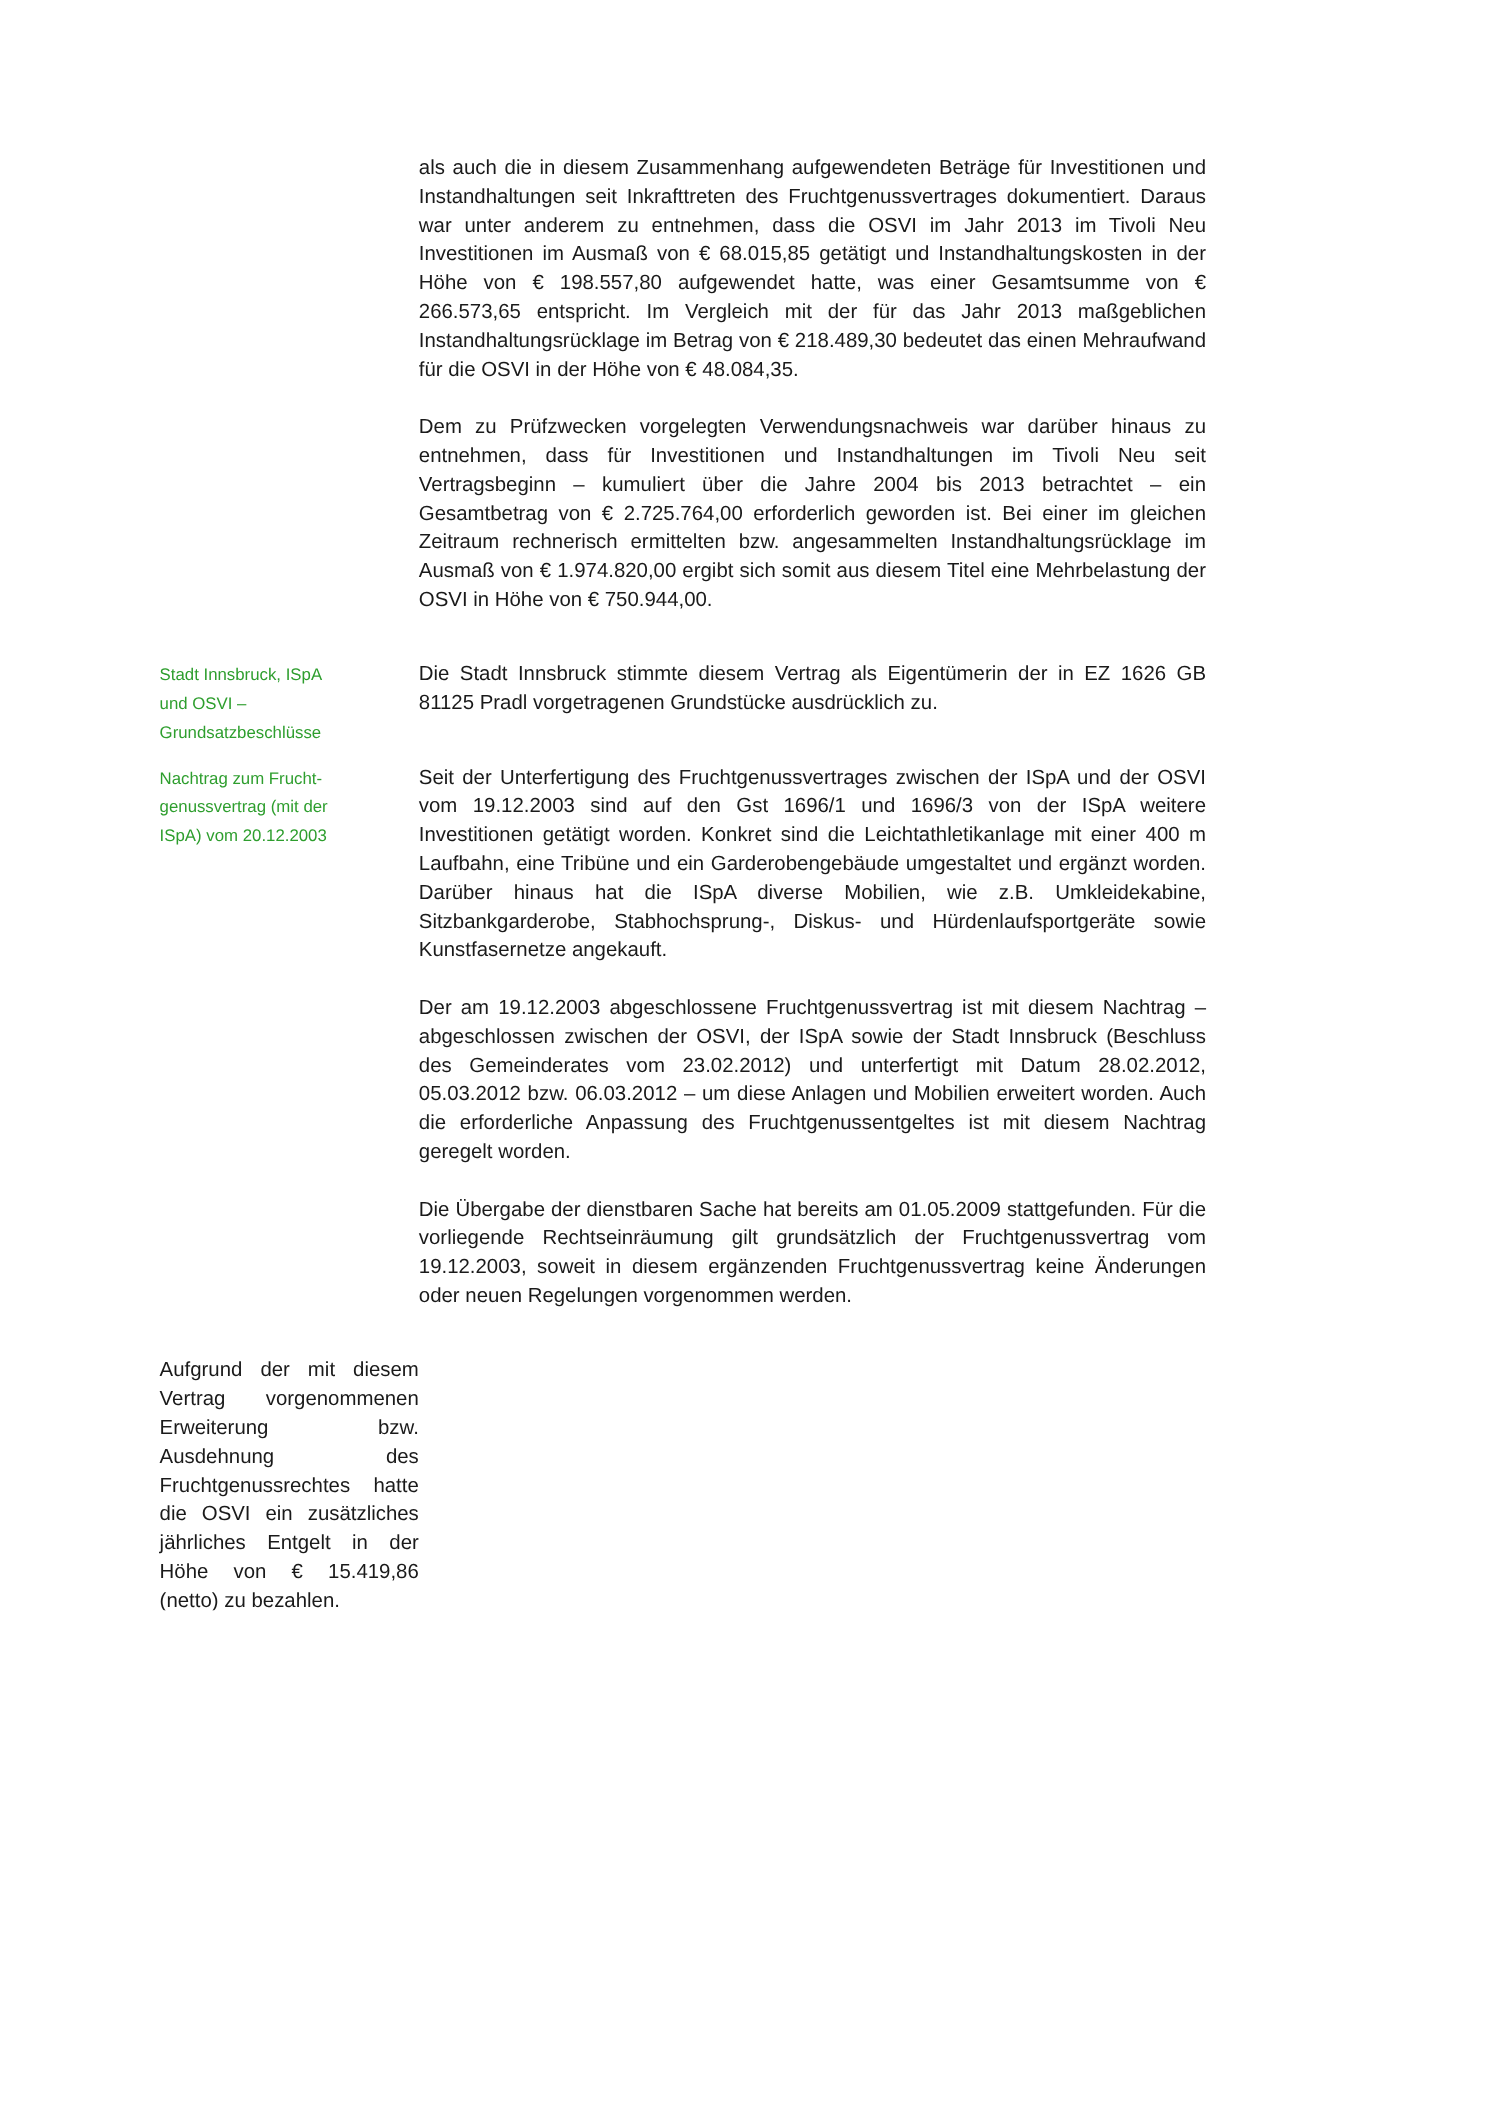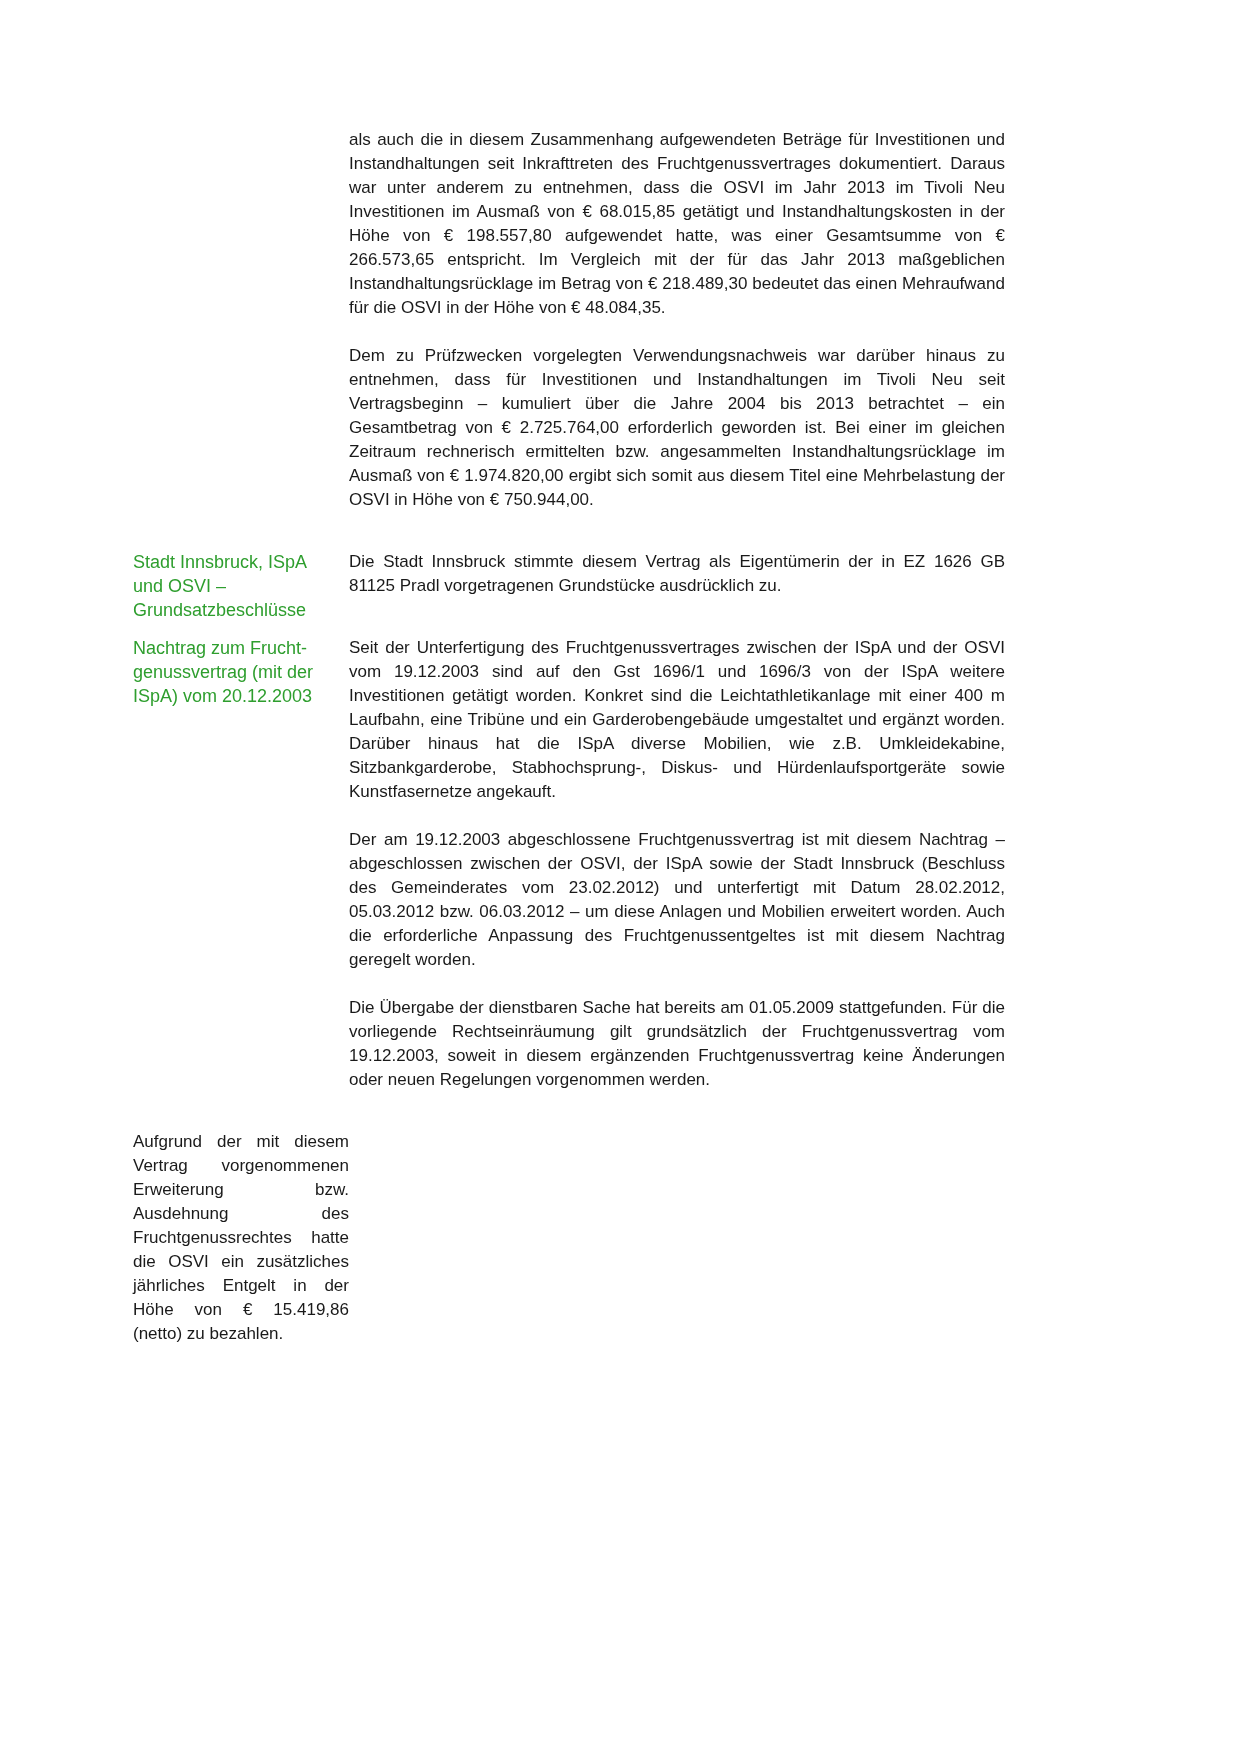--- a/index.html
+++ b/index.html
@@ -22,21 +22,21 @@
     left: 133px;
     width: 872px;
   }
   .block {
     display: grid;
     grid-template-columns: 216px 1fr;
     margin-bottom: 14px;
   }
   .margin-label {
     color: #2e9e2e;
-    font-size: 18px;
+    font-size: 14px;
     line-height: 24px;
     white-space: pre-line;
     padding-right: 14px;
   }
   .paragraphs p {
     margin: 0 0 24px 0;
     font-size: 17px;
     line-height: 24px;
     text-align: justify;
     hyphens: auto;

